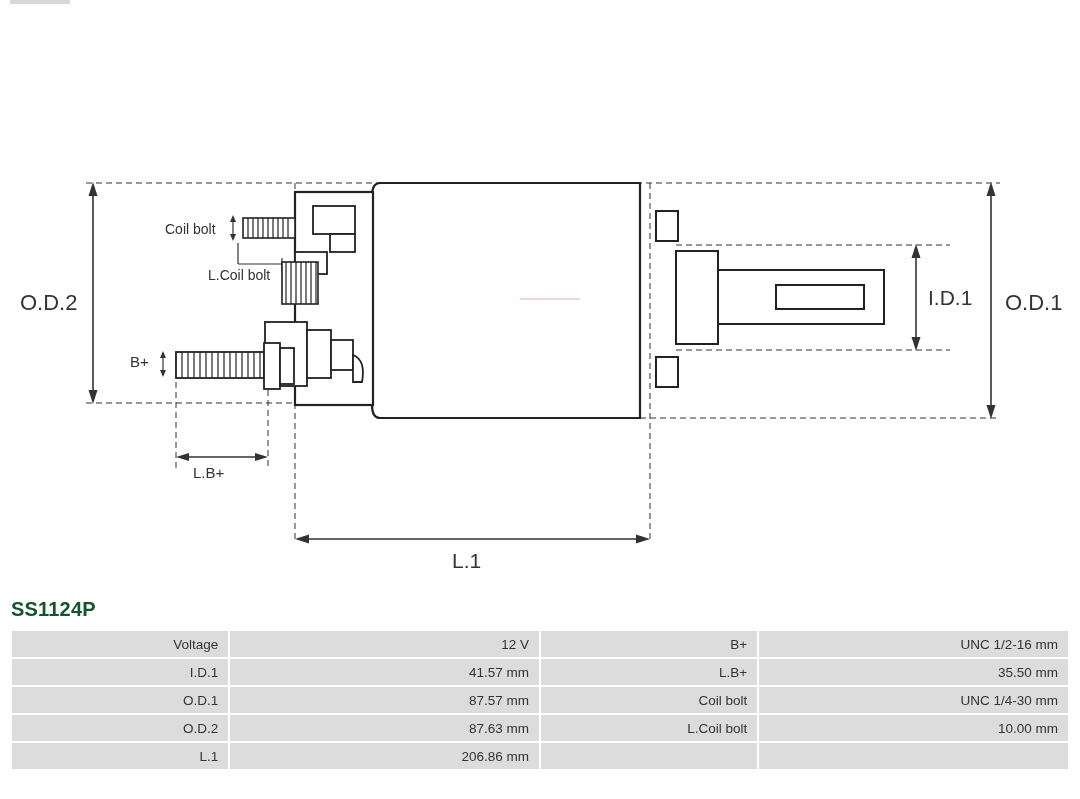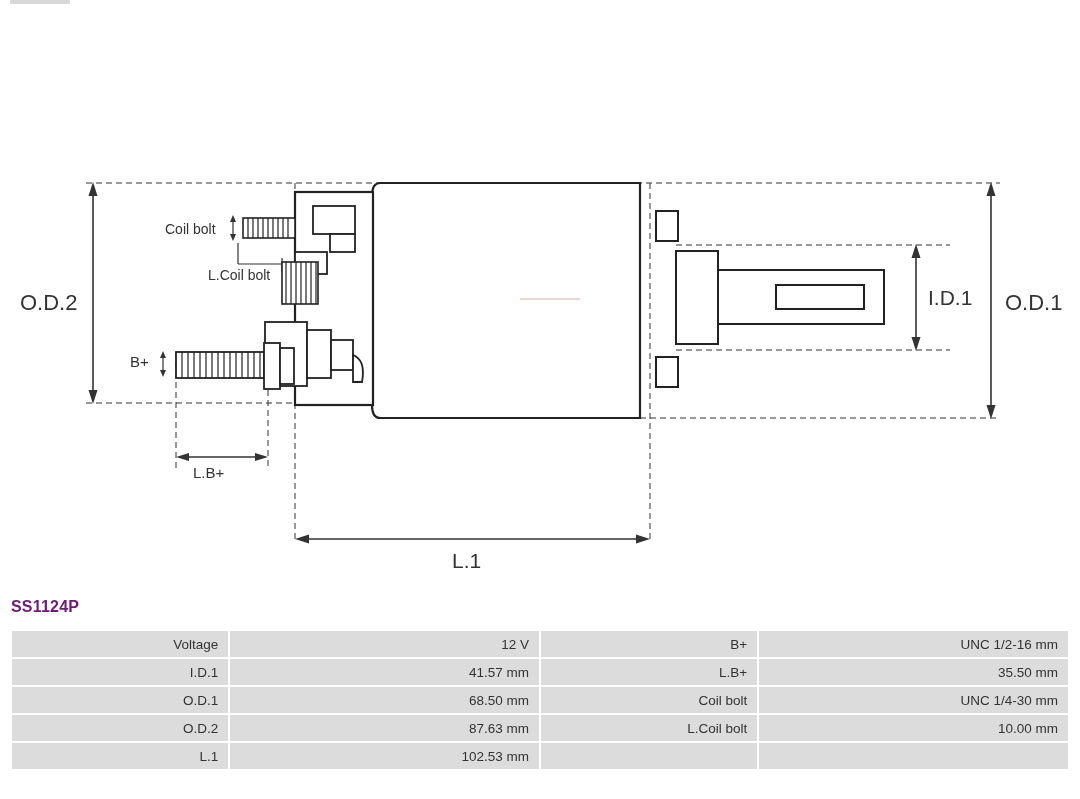--- a/index.html
+++ b/index.html
@@ -33,23 +33,23 @@
     position: absolute;
     left: 0;
     top: 0;
     width: 1080px;
     height: 600px;
   }
   .part-code {
     position: absolute;
     left: 11px;
     top: 598px;
-    font-size: 16px;
+    font-size: 20px;
     font-weight: bold;
-    color: #701a75;
+    color: #14532d;
     letter-spacing: 0.2px;
     text-align: right;
   }
   table.spec {
     position: absolute;
     left: 10px;
     top: 629px;
     width: 1060px;
     border-collapse: separate;
     border-spacing: 2px;
@@ -260,32 +260,32 @@
         <td class="value">UNC 1/2-16 mm</td>
       </tr>
       <tr>
         <td class="label">I.D.1</td>
         <td class="value">41.57 mm</td>
         <td class="label">L.B+</td>
         <td class="value">35.50 mm</td>
       </tr>
       <tr>
         <td class="label">O.D.1</td>
-        <td class="value">68.50 mm</td>
+        <td class="value">87.57 mm</td>
         <td class="label">Coil bolt</td>
         <td class="value">UNC 1/4-30 mm</td>
       </tr>
       <tr>
         <td class="label">O.D.2</td>
         <td class="value">87.63 mm</td>
         <td class="label">L.Coil bolt</td>
         <td class="value">10.00 mm</td>
       </tr>
       <tr>
         <td class="label">L.1</td>
-        <td class="value">102.53 mm</td>
+        <td class="value">206.86 mm</td>
         <td class="label empty"></td>
         <td class="value empty"></td>
       </tr>
     </tbody>
   </table>
 
 </div>
 
 </body></html>

